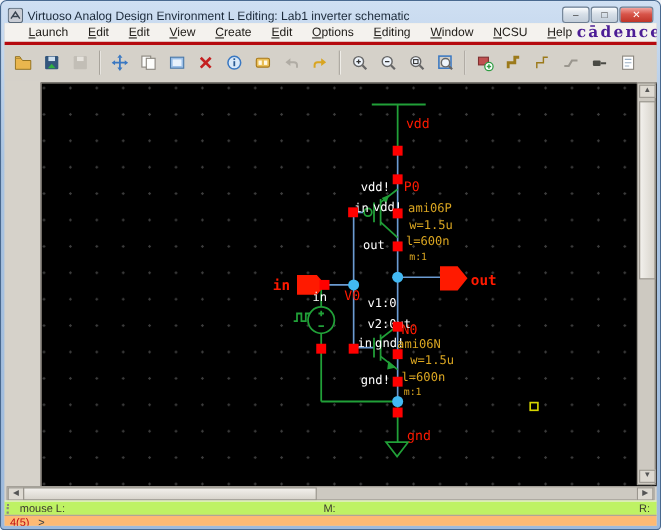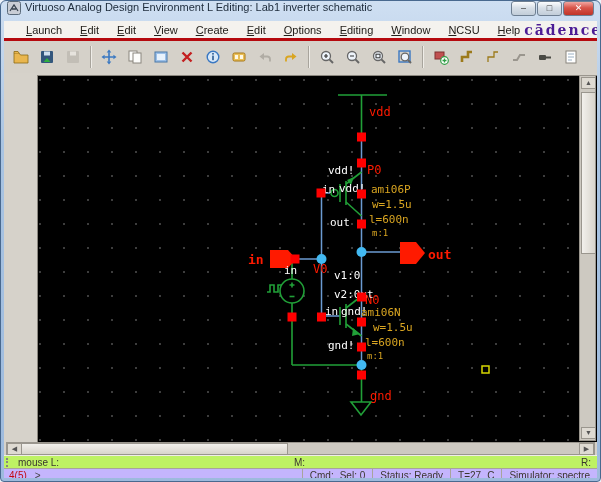--- a/index.html
+++ b/index.html
@@ -1,21 +1,21 @@
 <!DOCTYPE html>
 <html><head>
 <meta charset="utf-8">
 <style>
   html,body{margin:0;padding:0;width:601px;height:482px;overflow:hidden;
     font-family:"Liberation Sans",sans-serif;background:#eef3fa;}
   .window{position:absolute;left:0;top:0;width:601px;height:482px;box-sizing:border-box;
     background:linear-gradient(#cfdff2,#a9c4e2 30%,#9dbadd);border:1px solid #49698f;
     border-radius:6px 6px 4px 4px;overflow:hidden;}
   
-  .titlebar{position:absolute;left:0;top:0;right:0;height:20px;display:flex;align-items:flex-start;
+  .titlebar{position:absolute;left:0;top:0;right:0;height:20px;display:flex;align-items:flex-end;
     padding:0 6px;font-size:11px;color:#1c2a3a;}
   .title-icon{width:14px;height:14px;margin-right:4px;}
   .title-text{flex:0 1 auto;white-space:nowrap;overflow:hidden;}
   .win-btns{margin-left:auto;display:flex;gap:1px;}
   .win-btn{width:25px;height:15px;box-sizing:border-box;border:1px solid #6e7f92;border-radius:3px;
     background:linear-gradient(#fcfdfe,#d7dfe8 45%,#c2cdd9);font-size:9px;line-height:13px;
     text-align:center;color:#333;}
   .win-btn.close{background:linear-gradient(#f2a6a0,#d8554a 45%,#c03428);color:#fff;width:31px;}
   
   .app-body{position:absolute;left:3px;right:3px;top:20px;bottom:3px;background:#d6d2ca;overflow:hidden;}
@@ -57,21 +57,21 @@
     border:1px solid #9a968e;box-sizing:border-box;}
   .hthumb{position:absolute;left:14px;top:0px;width:265px;height:10px;background:linear-gradient(#f2f0ec,#d8d4cc);border:1px solid #9a968e;}
   .sbtn{position:absolute;width:13px;height:10px;background:#dedad2;border:1px solid #9a968e;
     font-size:7px;line-height:10px;text-align:center;color:#555;}
   
   .mousebar{position:absolute;left:0;right:0;top:434px;height:13px;background:#bef264;
     border-top:1px solid #efede8;font-size:10px;color:#3a372f;display:flex;align-items:center;}
   .grip{width:6px;height:9px;margin:0 4px 0 2px;border-left:2px dotted #8a867e;}
   .m-mid{position:absolute;left:290px;}
   .m-right{position:absolute;right:6px;}
-  .cmdbar{position:absolute;left:0;right:0;top:447px;height:12px;background:#c4b5fd;
+  .cmdbar{position:absolute;left:0;right:0;top:447px;height:12px;background:#fdba74;
     border-top:1px solid #a8a49c;font-size:10px;color:#3a372f;display:flex;align-items:center;}
   .hist{color:#c00a10;margin:0 8px 0 5px;}
   .prompt{color:#444;}
   .cmd-right{margin-left:auto;display:flex;align-items:center;height:100%;}
   .seg{border-left:1px solid #a8a49c;padding:0 7px;display:flex;align-items:center;gap:6px;height:100%;}
 </style>
 </head>
 <body>
 
 <div class="window">
@@ -363,32 +363,16 @@
     <div class="mousebar">
       <span class="grip"></span>
       <span>mouse L:</span>
       <span class="m-mid">M:</span>
       <span class="m-right">R:</span>
     </div>
 
     <div class="cmdbar">
       <span class="hist">4(5)</span>
       <span class="prompt">&gt;</span>
-      <span class="cmd-right">
-        <span class="seg">
-          <span>Cmd:</span>
-          <span>Sel: 0</span>
-        </span>
-        <span class="seg">
-          <span>Status: Ready</span>
-        </span>
-        <span class="seg">
-          <span>T=27</span>
-          <span>C</span>
-        </span>
-        <span class="seg">
-          <span>Simulator: spectre</span>
-        </span>
-      </span>
     </div>
 
   </div>
 </div>
 
 </body></html>

